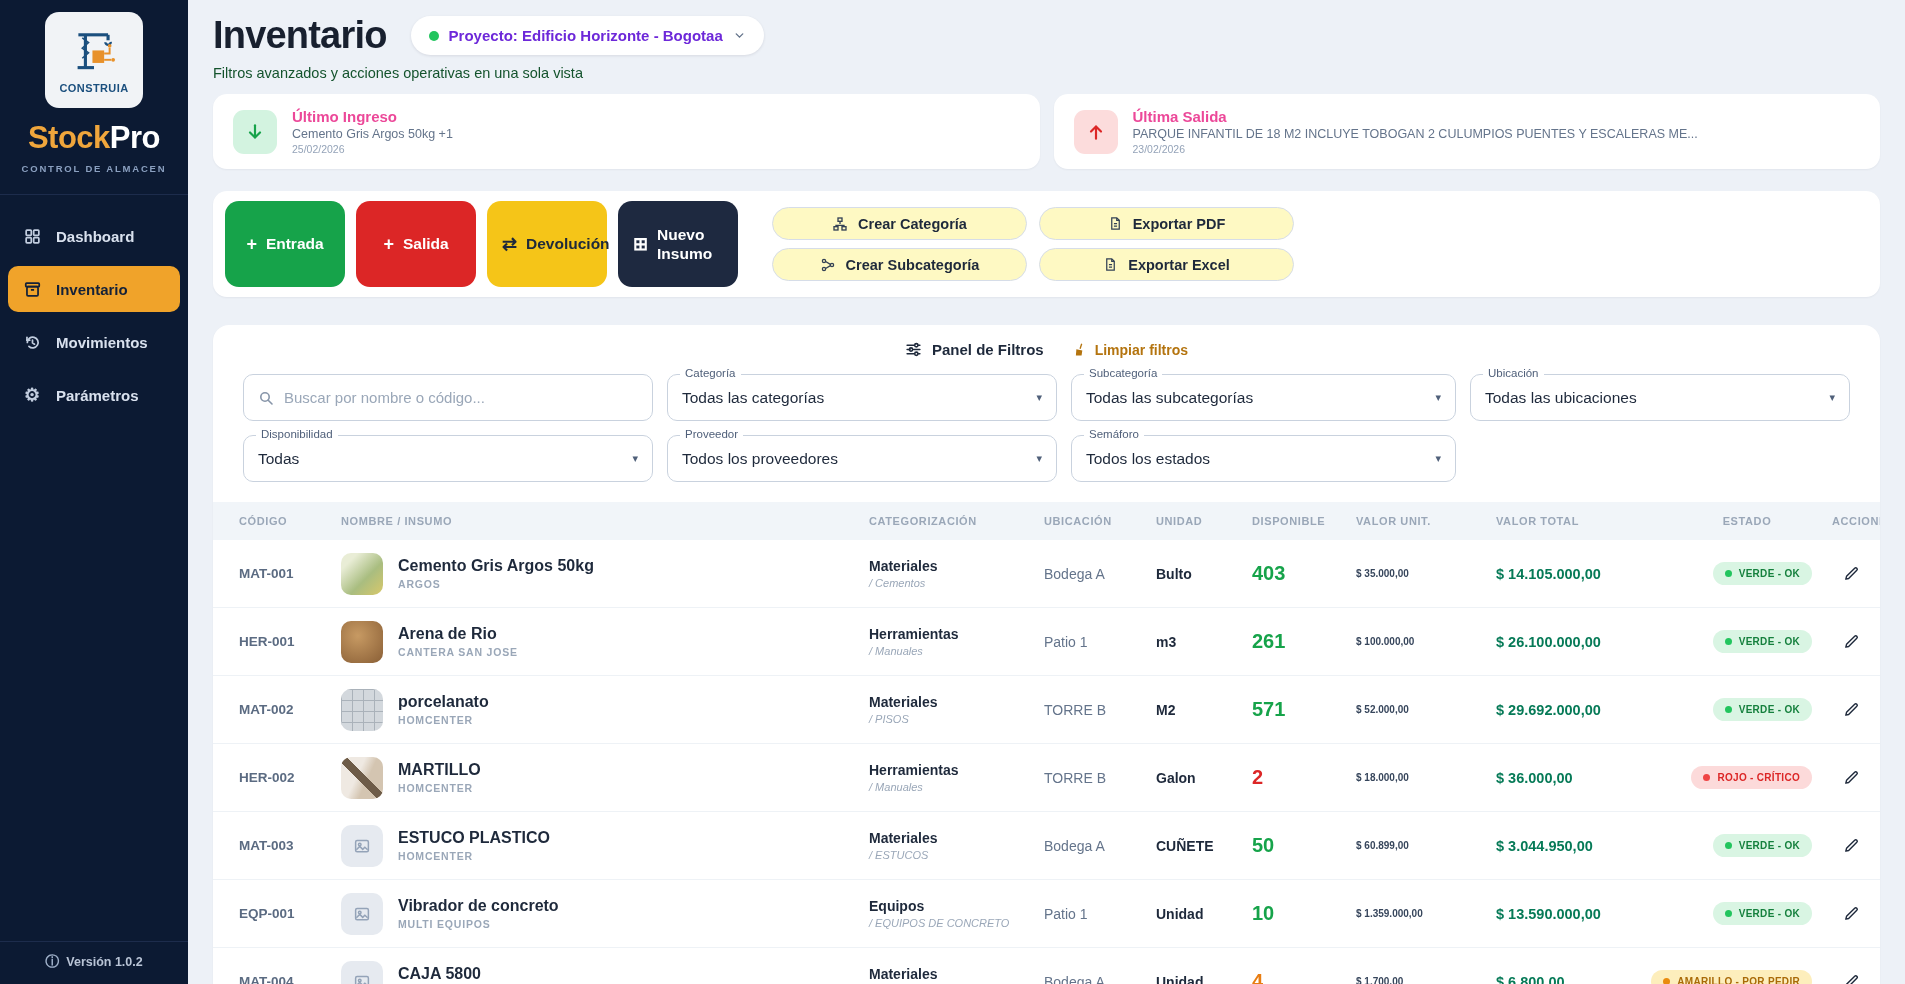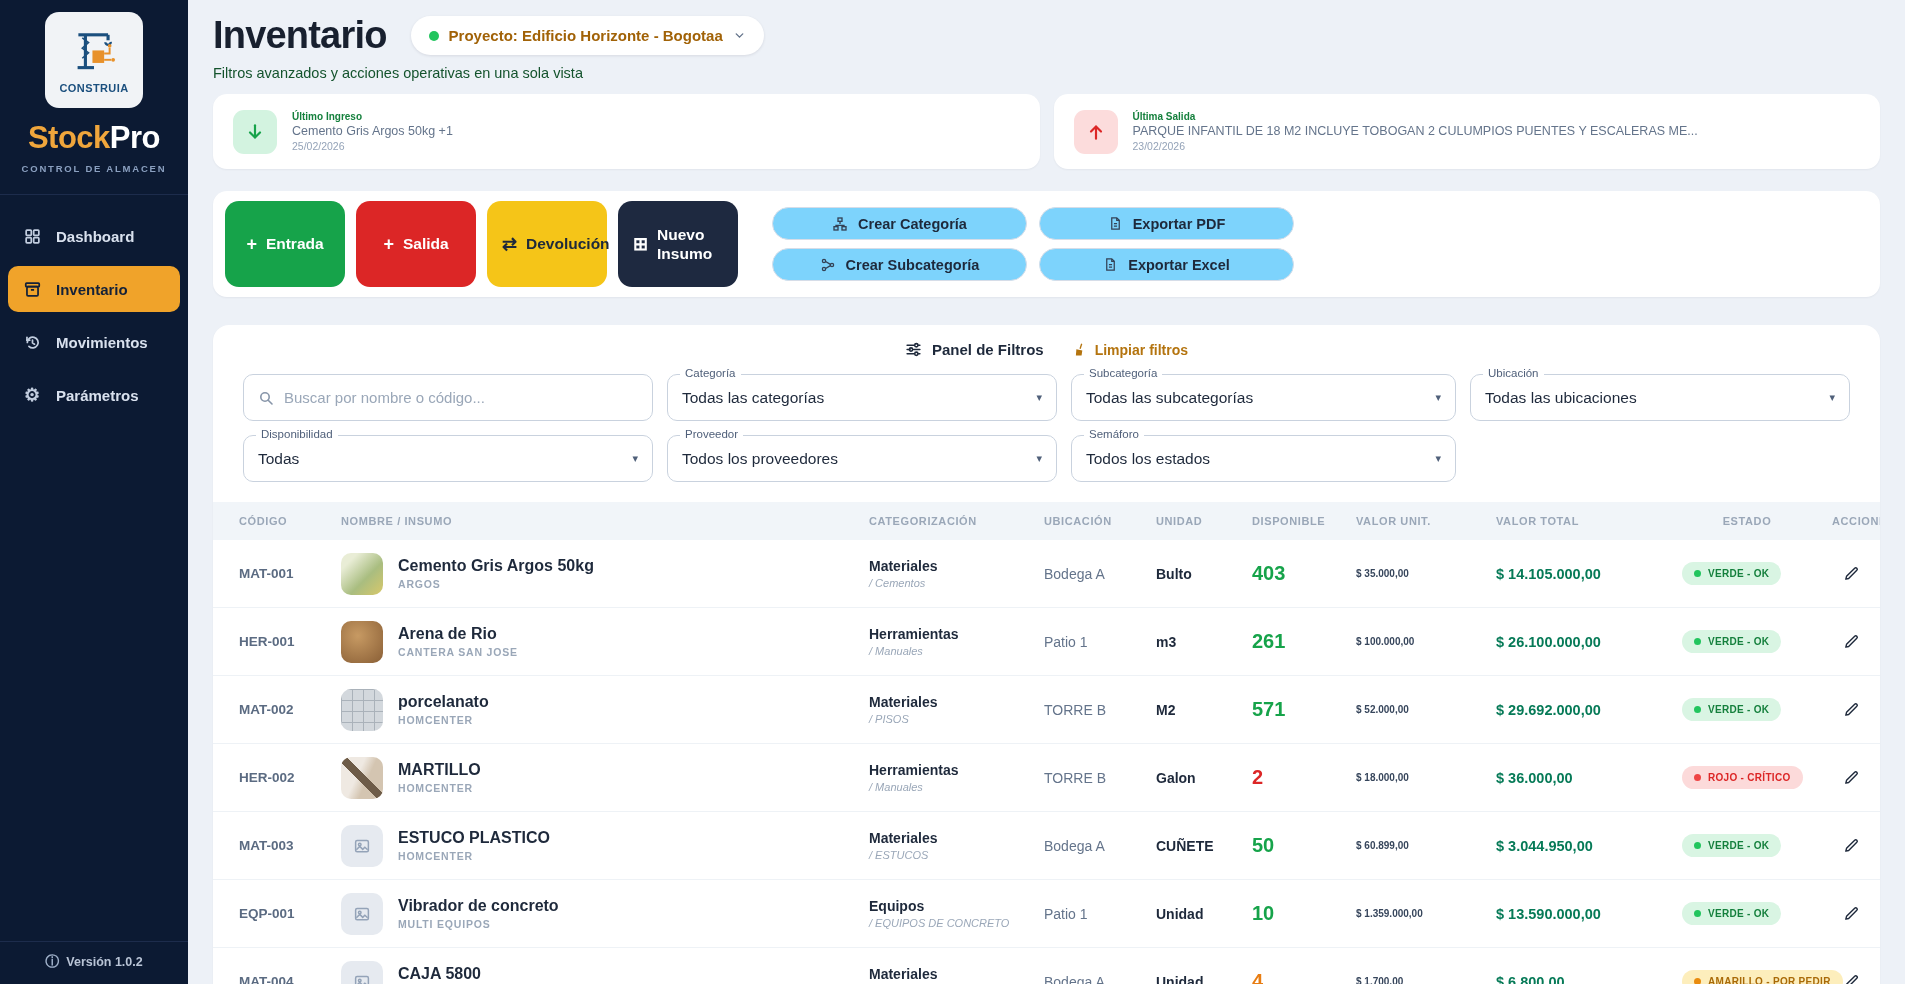--- a/index.html
+++ b/index.html
@@ -18,47 +18,47 @@
   .nav-item .ic{width:22px;height:22px;display:flex;align-items:center;justify-content:center;color:#c2cddf;font-size:19px;line-height:1}
   .nav-item.active{background:#f0a32a;color:#142138}
   .nav-item.active .ic{color:#142138}
   .sidebar-footer{margin-top:auto;border-top:1px solid #1d2c4c;padding:11px 0 13px;display:flex;justify-content:center;align-items:center;gap:7px;color:#b9c4d6;font-size:12.5px;font-weight:700}
   .info-glyph{font-size:14px;color:#9fb0c9}
 
   
   .main{flex:1;padding:14px 25px 0;min-width:0}
   .title-row{display:flex;align-items:center;gap:24px}
   .page-title{font-size:38px;font-weight:800;color:#18202f;letter-spacing:-.8px}
-  .project-pill{background:#fff;border-radius:999px;padding:11px 18px;display:flex;align-items:center;gap:10px;font-weight:700;font-size:15px;color:#a16207;box-shadow:0 1px 3px rgba(15,23,42,.1);cursor:pointer}
+  .project-pill{background:#fff;border-radius:999px;padding:11px 18px;display:flex;align-items:center;gap:10px;font-weight:700;font-size:15px;color:#6d28d9;box-shadow:0 1px 3px rgba(15,23,42,.1);cursor:pointer}
   .dot{width:10px;height:10px;border-radius:50%;background:#22c55e}
   .chev{color:#64748b;display:flex}
   .subtitle{margin-top:8px;font-size:14.5px;color:#14532d}
 
   .stats{display:flex;gap:14px;margin-top:13px}
   .stat-card{background:#fff;border-radius:14px;flex:1;height:75px;display:flex;align-items:center;padding:0 20px;gap:15px;box-shadow:0 1px 2px rgba(15,23,42,.05);min-width:0}
   .stat-icon{width:44px;height:44px;border-radius:11px;display:flex;align-items:center;justify-content:center;flex:none}
   .stat-icon.neutral{background:#e7ecf4;color:#33415c}
   .stat-icon.in{background:#d3f3e0;color:#16a34a}
   .stat-icon.out{background:#fcdcdc;color:#dc2626}
   .stat-text{min-width:0;flex:1}
-  .stat-title{font-size:10px;font-weight:800;color:#15803d}
+  .stat-title{font-size:15px;font-weight:800;color:#ec4899}
   .stat-sub{font-size:12.5px;color:#64748b;margin-top:2px;white-space:nowrap;overflow:hidden;text-overflow:ellipsis}
   .stat-date{font-size:10.5px;color:#94a3b8;margin-top:2px}
   .stat-value{margin-left:auto;font-size:31px;font-weight:800;color:#18202f}
 
   .actions-card{background:#fff;border-radius:14px;margin-top:22px;padding:10px 12px;display:flex;align-items:center;gap:12px;box-shadow:0 1px 2px rgba(15,23,42,.05)}
   .btn-big{width:120px;height:86px;border:none;border-radius:14px;display:flex;align-items:center;justify-content:center;gap:9px;font-size:15.5px;font-weight:800;color:#fff;cursor:pointer;font-family:inherit}
   .btn-big .bi{font-size:18px;line-height:1}
   .btn-big .blabel{text-align:left;max-width:66px;line-height:1.25}
   .style-green{background:#16a34a}
   .style-red{background:#dc2626}
   .style-yellow{background:#f5c518;color:#1e293b}
   .style-dark{background:#1e2940}
   .secondary-grid{display:grid;grid-template-columns:255px 255px;grid-auto-rows:33px;gap:8px 12px;margin-left:22px}
-  .btn-pill{border:1.5px solid #d6dde8;border-radius:999px;background:#7dd3fc;display:flex;align-items:center;justify-content:center;gap:10px;font-size:14.5px;font-weight:800;color:#1e293b;cursor:pointer;font-family:inherit}
+  .btn-pill{border:1.5px solid #d6dde8;border-radius:999px;background:#fef9c3;display:flex;align-items:center;justify-content:center;gap:10px;font-size:14.5px;font-weight:800;color:#1e293b;cursor:pointer;font-family:inherit}
   .btn-pill .ic{display:flex;color:#334155}
 
   
   .content-card{background:#fff;border-radius:16px 16px 0 0;margin-top:28px;box-shadow:0 1px 2px rgba(15,23,42,.05);overflow:hidden}
   .filters{padding:16px 30px 16px}
   .filters-head{display:flex;justify-content:center;align-items:center;gap:28px;margin-bottom:16px}
   .fh-title{display:flex;gap:10px;font-weight:800;font-size:15px;color:#1e293b;align-items:center}
   .fh-title .ic{display:flex;color:#1e293b}
   .fh-clear{display:flex;gap:8px;font-weight:700;font-size:14px;color:#b4740f;align-items:center;cursor:pointer}
   .fh-clear .ic{display:flex;color:#b4740f}
@@ -91,21 +91,21 @@
   .n-name{font-size:16px;font-weight:800;color:#1e293b;white-space:nowrap;overflow:hidden;text-overflow:ellipsis}
   .n-brand{font-size:10.5px;font-weight:800;color:#9aa7b8;letter-spacing:.8px;margin-top:3px}
   .cat{font-weight:800;font-size:14px;color:#1e293b}
   .sub{font-style:italic;font-size:11px;color:#9aa7b8;margin-top:3px}
   .c-loc{font-size:14px;color:#64748b}
   .c-unit{font-weight:800;font-size:14px;color:#1e293b}
   .c-avail{font-size:20px;font-weight:700}
   .avail-ok{color:#16a34a}.avail-critical{color:#dc2626}.avail-warn{color:#e87d12}
   .c-vunit{font-size:10px;font-weight:700;color:#37465c}
   .c-vtotal{font-size:14.5px;font-weight:800;color:#067a57}
-  .c-status{display:flex;justify-content:flex-start}
+  .c-status{display:flex;justify-content:flex-end}
   .badge{display:inline-flex;align-items:center;gap:7px;border-radius:999px;padding:6px 12px;font-size:10px;font-weight:800;letter-spacing:.3px;white-space:nowrap}
   .badge .bdot{width:7px;height:7px;border-radius:50%;flex:none}
   .badge-green{background:#d9f5e3;color:#15803d}.badge-green .bdot{background:#22c55e}
   .badge-red{background:#fcdada;color:#dc2626}.badge-red .bdot{background:#ef4444}
   .badge-yellow{background:#fdeebc;color:#a96a08}.badge-yellow .bdot{background:#e98b0e}
   .c-actions{display:flex;justify-content:center}
   .pencil{color:#1e293b;cursor:pointer;display:flex}
 </style>
 </head>
 <body>

